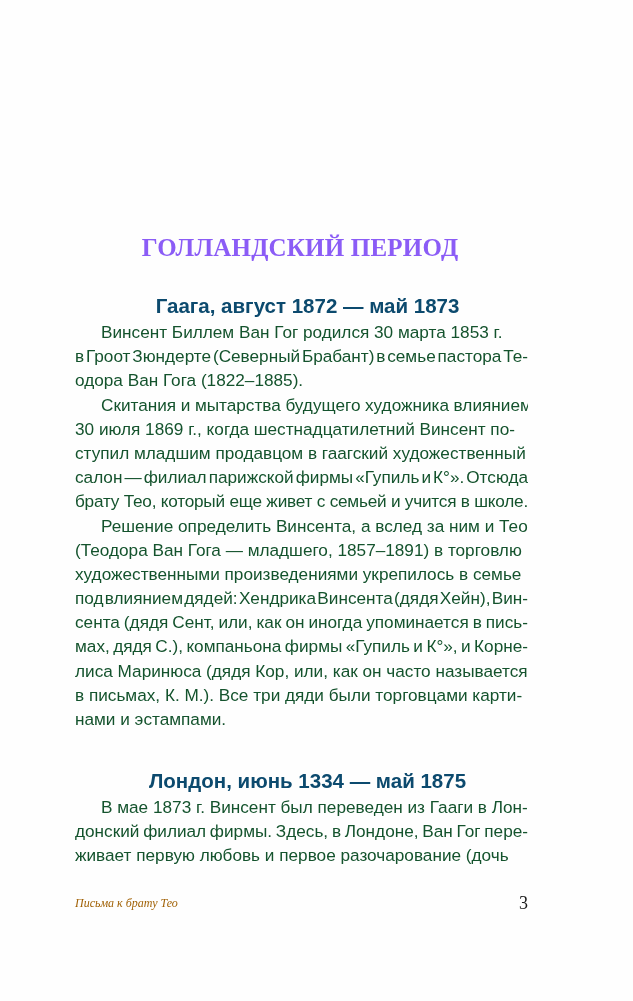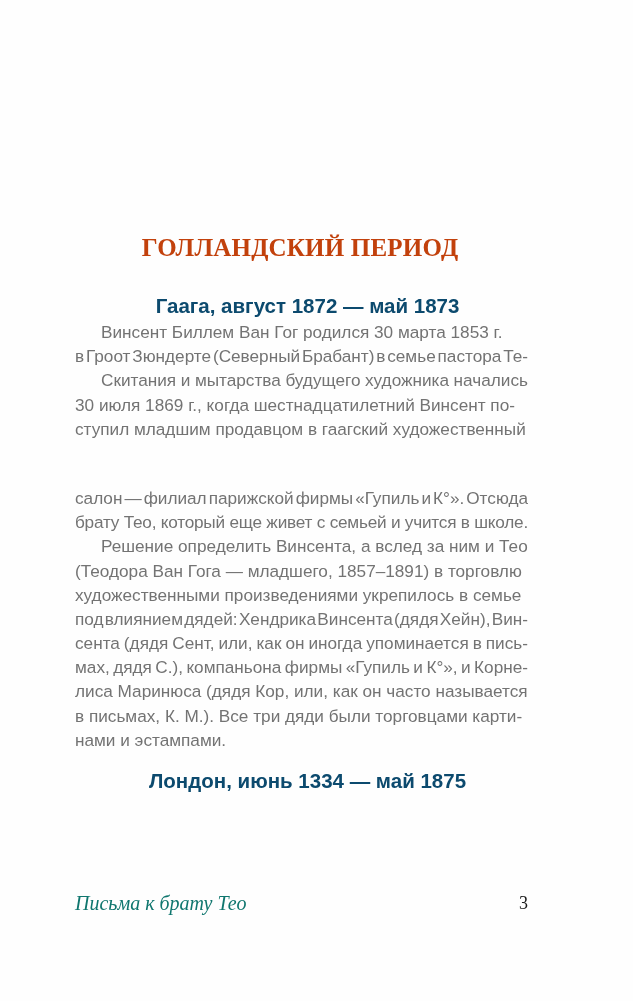--- a/index.html
+++ b/index.html
@@ -25,42 +25,42 @@
       position: absolute;
       left: 0;
       width: 600px;
       top: 232px;
       text-align: center;
       font-family: "Liberation Serif", serif;
       font-weight: bold;
       font-size: 25px;
       letter-spacing: 0.2px;
       line-height: 32px;
-      color: #c2410c;
+      color: #8b5cf6;
       margin: 0;
     }
     .section-heading {
       position: absolute;
       left: 75px;
       width: 453px;
       text-align: center;
       font-family: "Liberation Sans", sans-serif;
       font-weight: bold;
       font-size: 20.5px;
       line-height: 26px;
       color: #0c4a6e;
       margin: 6px;
     }
     .body-block {
       position: absolute;
       left: 75px;
       width: 453px;
       font-family: "Liberation Sans", sans-serif;
       font-size: 17.2px;
-      color: #737373;
+      color: #14532d;
     }
     .line {
       height: 24.2px;
       line-height: 24.2px;
       white-space: nowrap;
       text-align: justify;
       text-align-last: justify;
       overflow: hidden;
     }
     .line.indent {
@@ -69,23 +69,23 @@
     .line.last {
       text-align: left;
       text-align-last: left;
     }
     .footer-title {
       position: absolute;
       left: 75px;
       top: 892px;
       font-family: "Liberation Serif", serif;
       font-style: italic;
-      font-size: 20px;
+      font-size: 12px;
       line-height: 22px;
-      color: #0f766e;
+      color: #a16207;
       text-align: right;
     }
     .page-number {
       position: absolute;
       left: 500px;
       width: 28px;
       top: 892px;
       text-align: right;
       font-family: "Liberation Serif", serif;
       font-size: 18px;
@@ -99,37 +99,43 @@
 <div class="page">
 
   <h1 class="chapter-title">ГОЛЛАНДСКИЙ ПЕРИОД</h1>
 
   <h2 class="section-heading" style="top:287px;">Гаага, август 1872 — май 1873</h2>
 
   <div class="body-block" style="top:320px;">
 
     <div class="line indent" style="white-space: nowrap; word-spacing: 0px; text-align: left; text-align-last: left;">Винсент Биллем Ван Гог родился 30 марта 1853 г.</div>
     <div class="line" style="white-space: nowrap; word-spacing: -2.94531px; text-align: left; text-align-last: left;">в Гроот Зюндерте (Северный Брабант) в семье пастора Те-</div>
+    <div class="line last">одора Ван Гога (1822–1885).</div>
 
-    <div class="line indent" style="white-space: nowrap; word-spacing: -0.215625px; text-align: left; text-align-last: left;">Скитания и мытарства будущего художника начались</div>
+    <div class="line indent" style="white-space: nowrap; word-spacing: -0.215625px; text-align: left; text-align-last: left;">Скитания и мытарства будущего художника влиянием</div>
     <div class="line" style="white-space: nowrap; word-spacing: 0px; text-align: left; text-align-last: left;">30 июля 1869 г., когда шестнадцатилетний Винсент по-</div>
     <div class="line" style="white-space: nowrap; word-spacing: 0px; text-align: left; text-align-last: left;">ступил младшим продавцом в гаагский художественный</div>
-    <div class="line" style="white-space: nowrap; word-spacing: -2.75px; text-align: left; text-align-last: left; margin-top: 45px;">салон — филиал парижской фирмы «Гупиль и К°». Отсюда</div>
+    <div class="line" style="white-space: nowrap; word-spacing: -2.75px; text-align: left; text-align-last: left;">салон — филиал парижской фирмы «Гупиль и К°». Отсюда</div>
     <div class="line last" style="letter-spacing: -0.222159px; text-align: right;">брату Тео, который еще живет с семьей и учится в школе.</div>
 
     <div class="line indent" style="white-space: nowrap; word-spacing: 0px; text-align: right; text-align-last: left;">Решение определить Винсента, а вслед за ним и Тео</div>
     <div class="line" style="white-space: nowrap; word-spacing: 0px; text-align: left; text-align-last: left;">(Теодора Ван Гога — младшего, 1857–1891) в торговлю</div>
     <div class="line" style="white-space: nowrap; word-spacing: 0px; text-align: left; text-align-last: left;">художественными произведениями укрепилось в семье</div>
     <div class="line" style="white-space: nowrap; word-spacing: -3.46875px; text-align: right; text-align-last: left;">под влиянием дядей: Хендрика Винсента (дядя Хейн), Вин-</div>
     <div class="line" style="white-space: nowrap; word-spacing: -0.782986px; text-align: left; text-align-last: left;">сента (дядя Сент, или, как он иногда упоминается в пись-</div>
     <div class="line" style="white-space: nowrap; word-spacing: -1.34375px; text-align: left; text-align-last: left;">мах, дядя С.), компаньона фирмы «Гупиль и К°», и Корне-</div>
     <div class="line" style="white-space: nowrap; word-spacing: 0px; text-align: center; text-align-last: left;">лиса Маринюса (дядя Кор, или, как он часто называется</div>
     <div class="line" style="white-space: nowrap; word-spacing: 0px; text-align: left; text-align-last: left;">в письмах, К. М.). Все три дяди были торговцами карти-</div>
     <div class="line last">нами и эстампами.</div>
   </div>
 
   <h2 class="section-heading" style="top:762px;">Лондон, июнь 1334 — май 1875</h2>
 
+  <div class="body-block" style="top:795px;">
+    <div class="line indent" style="white-space: nowrap; word-spacing: 0px; text-align: left; text-align-last: left;">В мае 1873 г. Винсент был переведен из Гааги в Лон-</div>
+    <div class="line" style="white-space: nowrap; word-spacing: -1.02344px; text-align: left; text-align-last: left;">донский филиал фирмы. Здесь, в Лондоне, Ван Гог пере-</div>
+    <div class="line" style="white-space: nowrap; word-spacing: 0px; text-align: left; text-align-last: left;">живает первую любовь и первое разочарование (дочь</div>
+  </div>
 
   <div class="footer-title">Письма к брату Тео</div>
   <div class="page-number">3</div>
 
 </div>
 
 </body></html>

